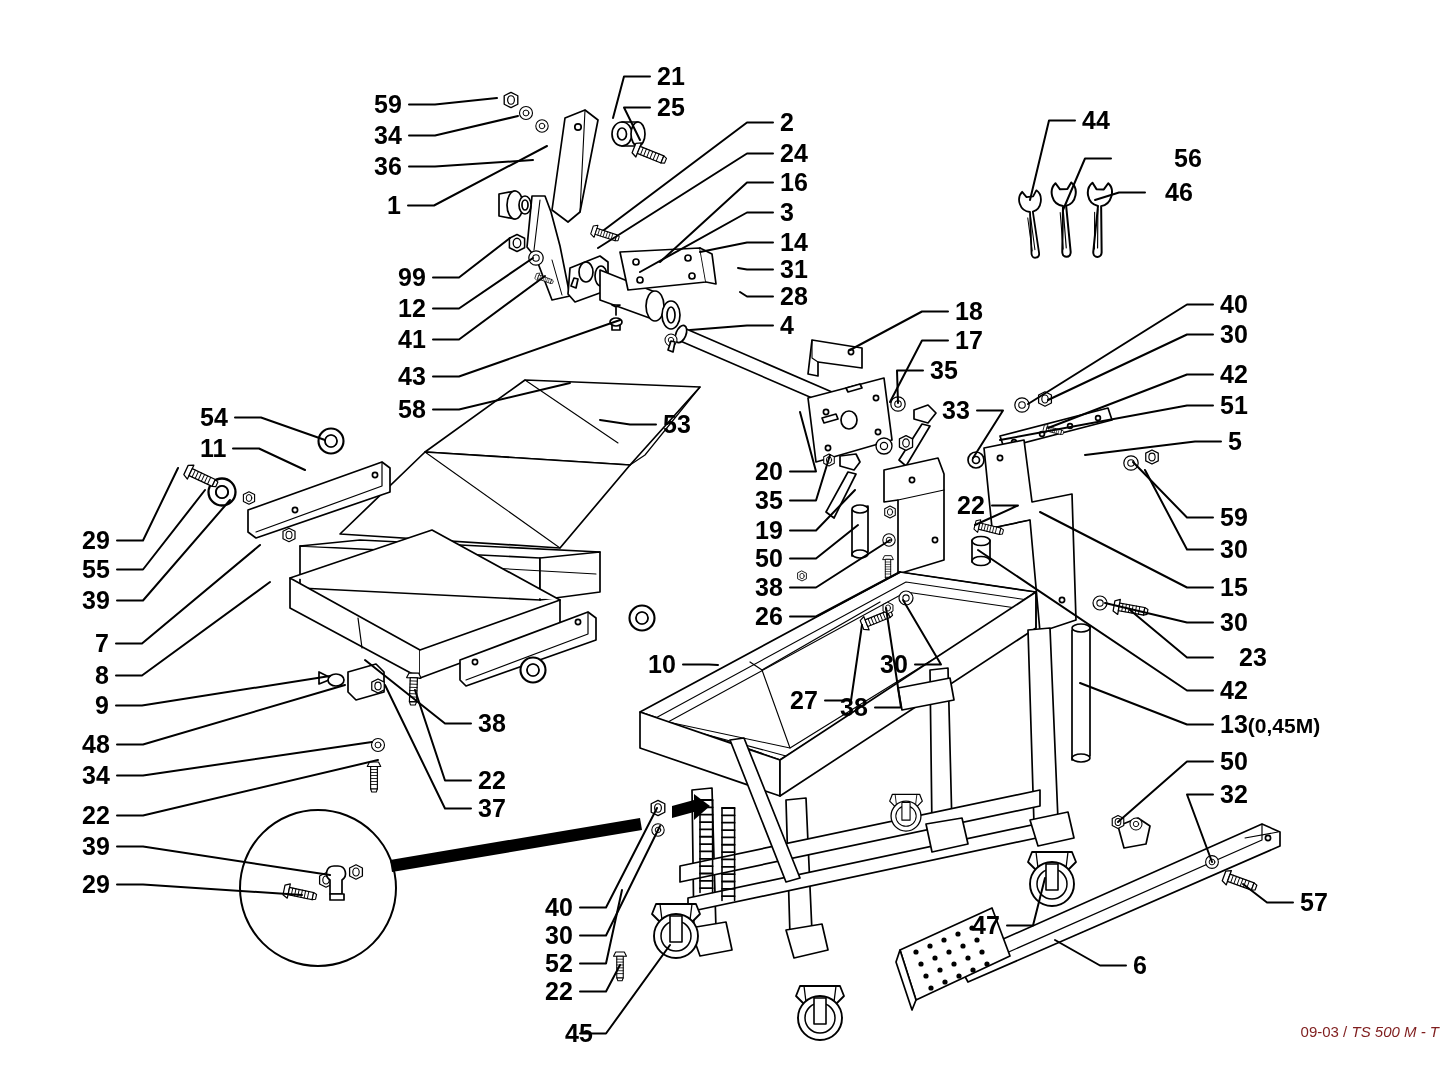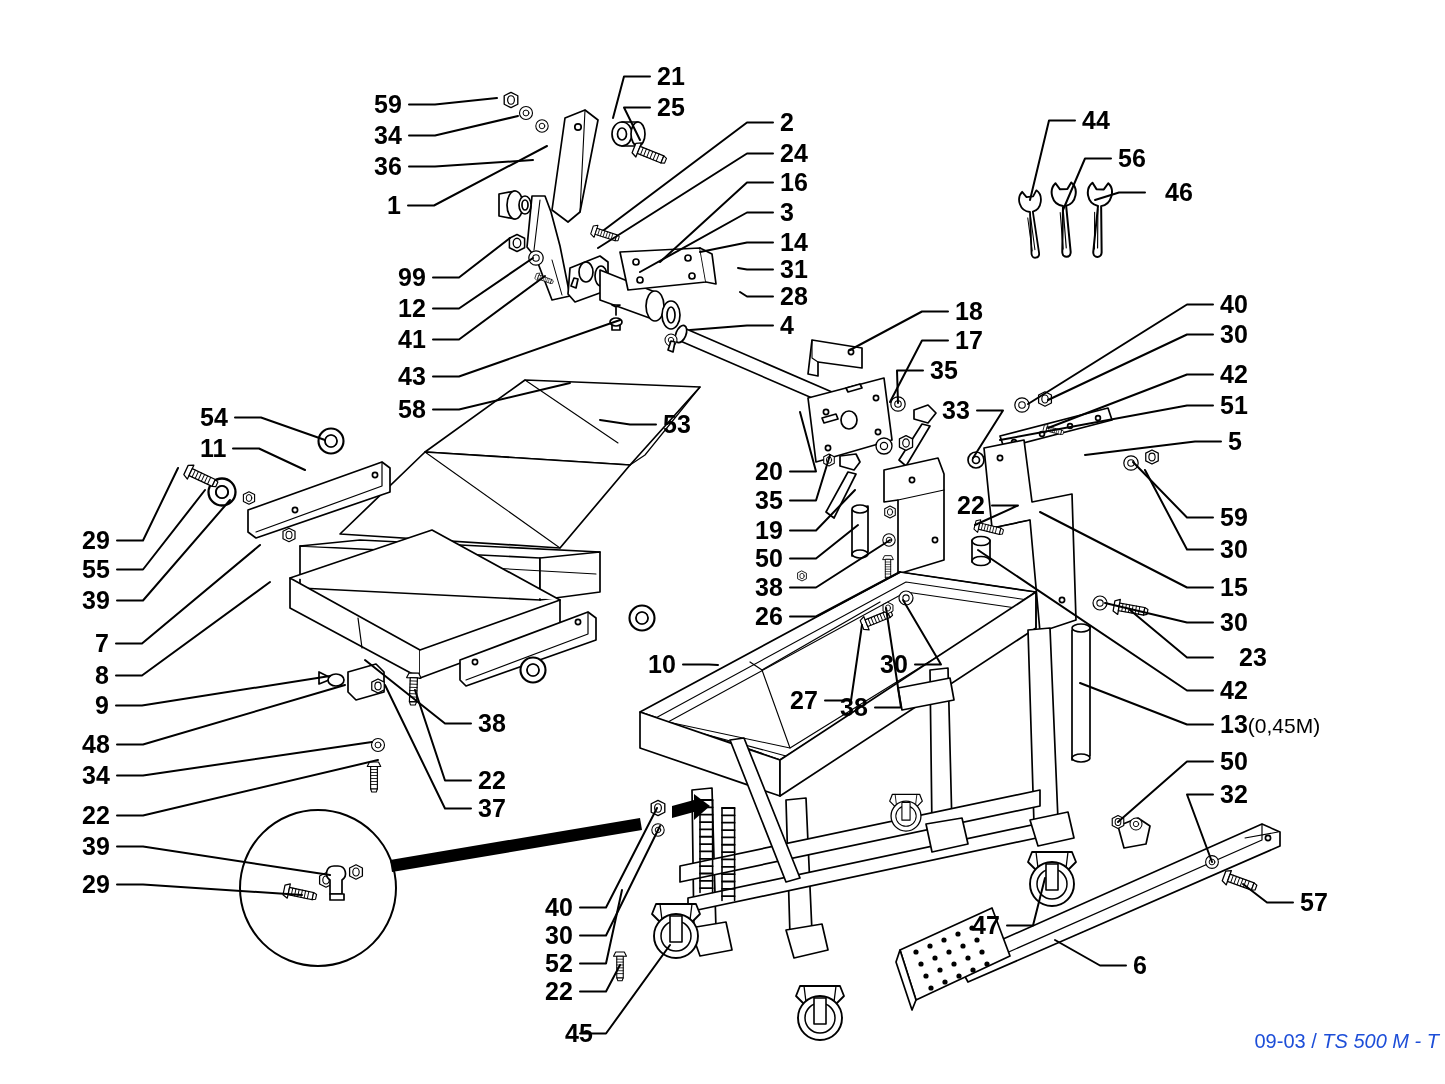--- a/index.html
+++ b/index.html
@@ -2,23 +2,23 @@
 <html><head>
 <meta charset="utf-8">
 <style>
   html,body{margin:0;padding:0;background:#ffffff;}
   body{width:1445px;height:1084px;position:relative;overflow:hidden;
        font-family:"Liberation Sans","DejaVu Sans",sans-serif;}
   #sheet{position:absolute;left:0;top:0;width:1445px;height:1084px;background:#fff;}
   svg.layer{position:absolute;left:0;top:0;width:1445px;height:1084px;overflow:visible;}
   .callout{position:absolute;font-weight:bold;font-size:25px;color:#000;
            line-height:1;white-space:nowrap;letter-spacing:0px;}
-  .callout .sfx{font-weight:normal;font-size:21px;}
-  #footer{position:absolute;right:6px;bottom:31px;font-size:20px;font-style:italic;
-          color:#1d4ed8;white-space:nowrap;}
+  .callout .sfx{font-weight:bold;font-size:21px;}
+  #footer{position:absolute;right:6px;bottom:44px;font-size:15px;font-style:italic;
+          color:#7f1d1d;white-space:nowrap;}
   #footer .pfx{font-style:normal;}
 </style>
 </head>
 <body>
 
 <div id="sheet">
 
   <svg class="layer" viewBox="0 0 1445 1084">
     <defs>
       <g id="hexnut">
@@ -565,21 +565,21 @@
       <div class="callout" style="left: 780px; top: 257px;"><span>31</span></div>
       <div class="callout" style="left: 780px; top: 284px;"><span>28</span></div>
       <div class="callout" style="left: 780px; top: 313px;"><span>4</span></div>
       <div class="callout" style="left: 398px; top: 265px;"><span>99</span></div>
       <div class="callout" style="left: 398px; top: 296px;"><span>12</span></div>
       <div class="callout" style="left: 398px; top: 327px;"><span>41</span></div>
       <div class="callout" style="left: 398px; top: 364px;"><span>43</span></div>
       <div class="callout" style="left: 398px; top: 397px;"><span>58</span></div>
       <div class="callout" style="left: 663px; top: 412px;"><span>53</span></div>
       <div class="callout" style="left: 1082px; top: 108px;"><span>44</span></div>
-      <div class="callout" style="left: 1118px; top: 146px;"><span>56</span></div>
+      <div class="callout" style="left: 1174px; top: 146px;"><span>56</span></div>
       <div class="callout" style="left: 1152px; top: 180px; margin-left: 13px;"><span>46</span></div>
       <div class="callout" style="left: 955px; top: 299px;"><span>18</span></div>
       <div class="callout" style="left: 955px; top: 328px;"><span>17</span></div>
       <div class="callout" style="left: 930px; top: 358px;"><span>35</span></div>
       <div class="callout" style="left: 942px; top: 398px;"><span>33</span></div>
       <div class="callout" style="left: 755px; top: 459px;"><span>20</span></div>
       <div class="callout" style="left: 755px; top: 488px;"><span>35</span></div>
       <div class="callout" style="left: 755px; top: 518px;"><span>19</span></div>
       <div class="callout" style="left: 755px; top: 546px;"><span>50</span></div>
       <div class="callout" style="left: 755px; top: 575px;"><span>38</span></div>

